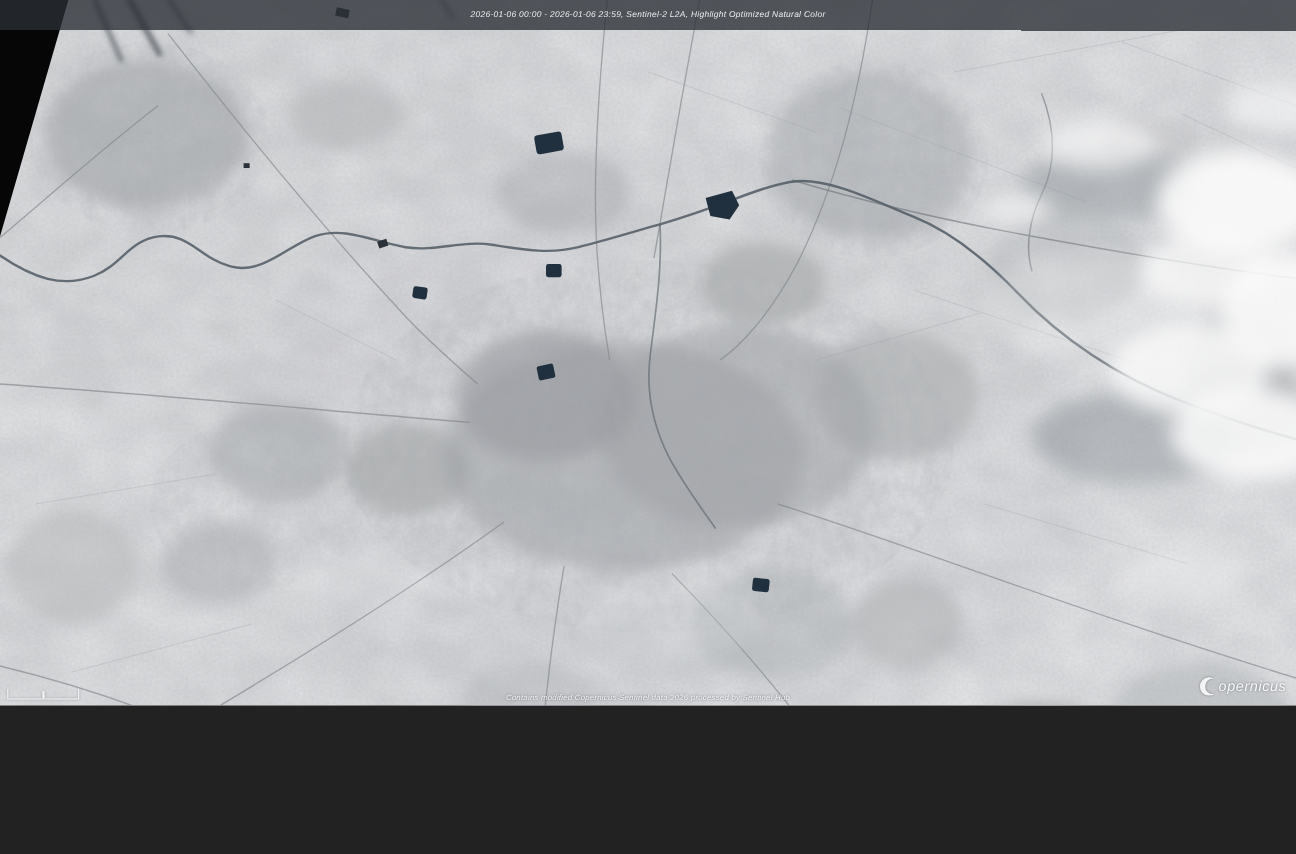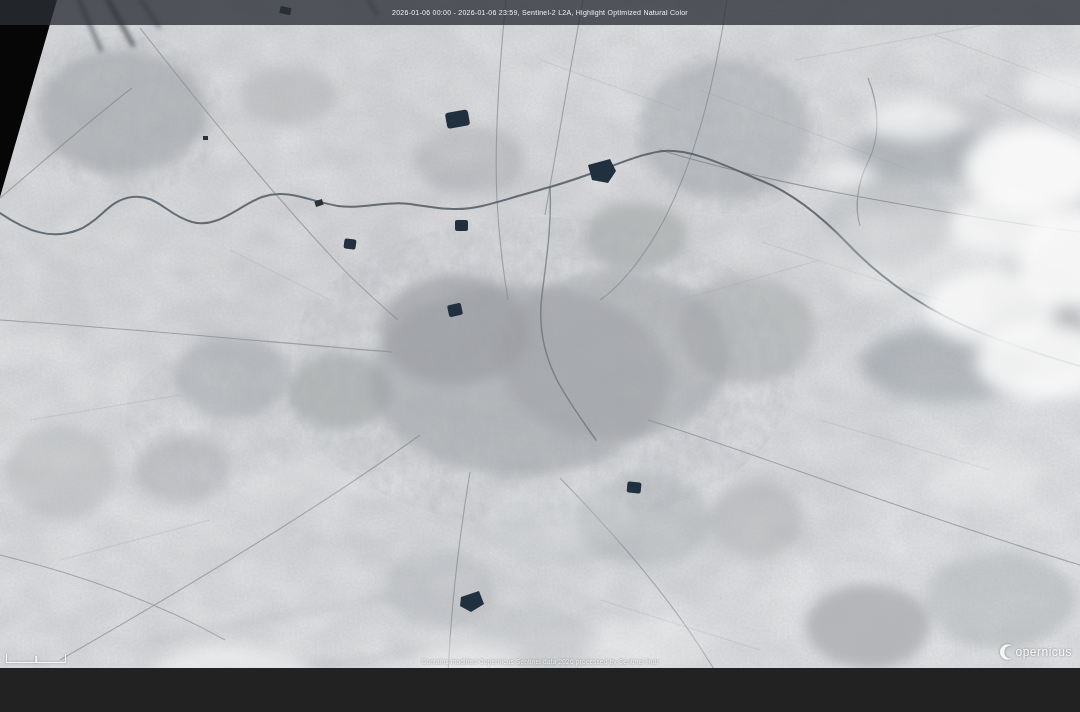--- a/index.html
+++ b/index.html
@@ -1,18 +1,18 @@
 <!DOCTYPE html>
 <html><head>
 <meta charset="utf-8">
 <style>
   html,body{margin:0;padding:0;background:#222;}
   .stage{
-    position:relative;width:1080px;height:668px;overflow:hidden;
-    background:#d6d7d9;font-family:"Liberation Sans",sans-serif;
+    position:relative;width:1080px;height:588px;overflow:hidden;
+    background:#d6d7d9;font-family:"Liberation Sans",sans-serif;font-style:italic;
   }
   .map-viewport{position:absolute;inset:0;}
   .map-viewport svg{display:block;width:1080px;height:712px;}
 
   
   .topbar{
     position:absolute;top:0;left:0;width:100%;height:25px;
     background:rgba(42,46,52,0.78);
     display:flex;align-items:center;justify-content:center;
     z-index:5;

